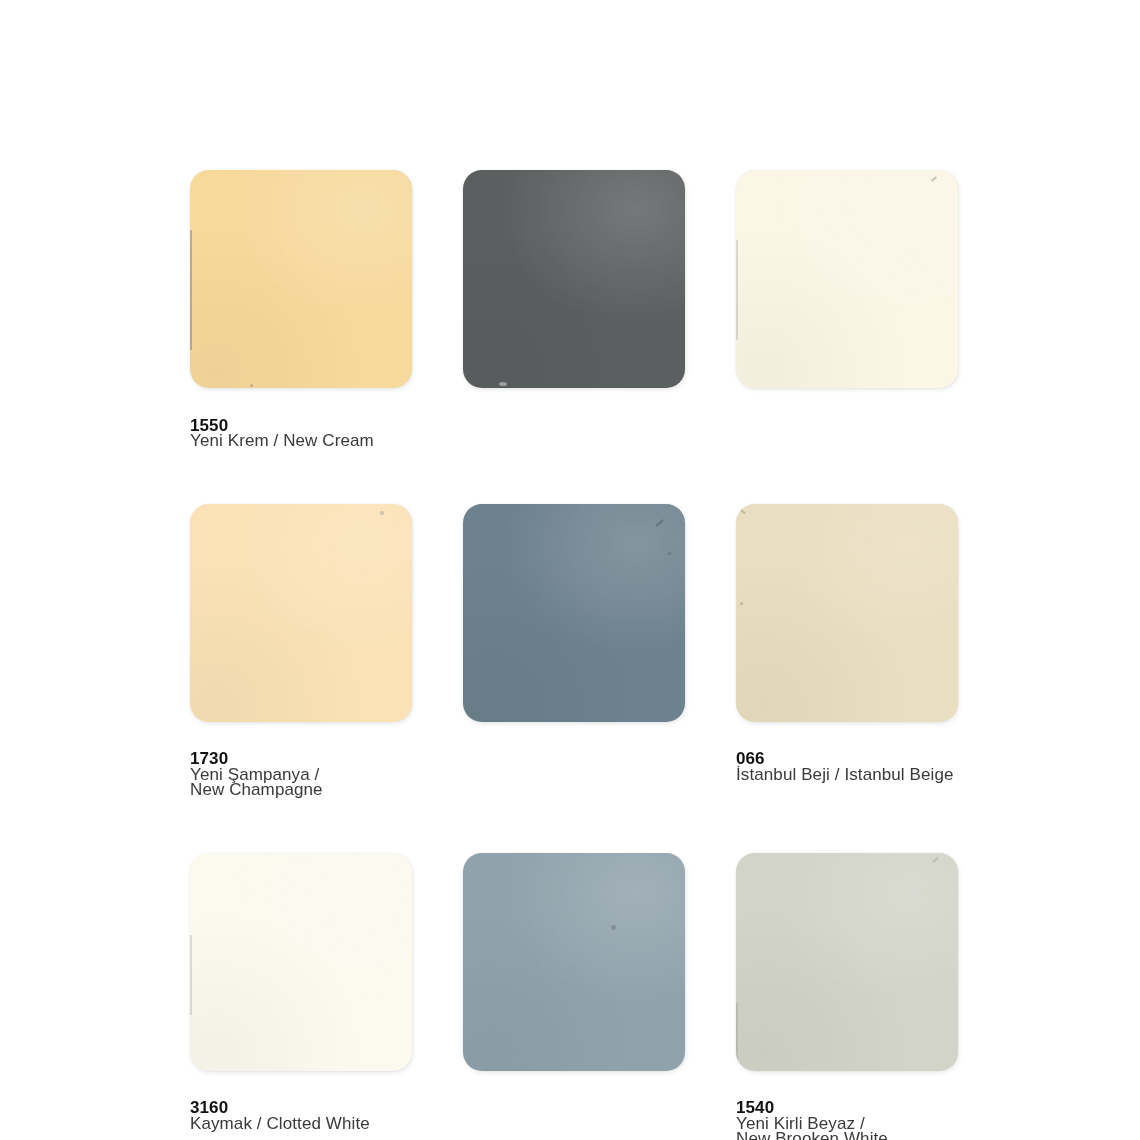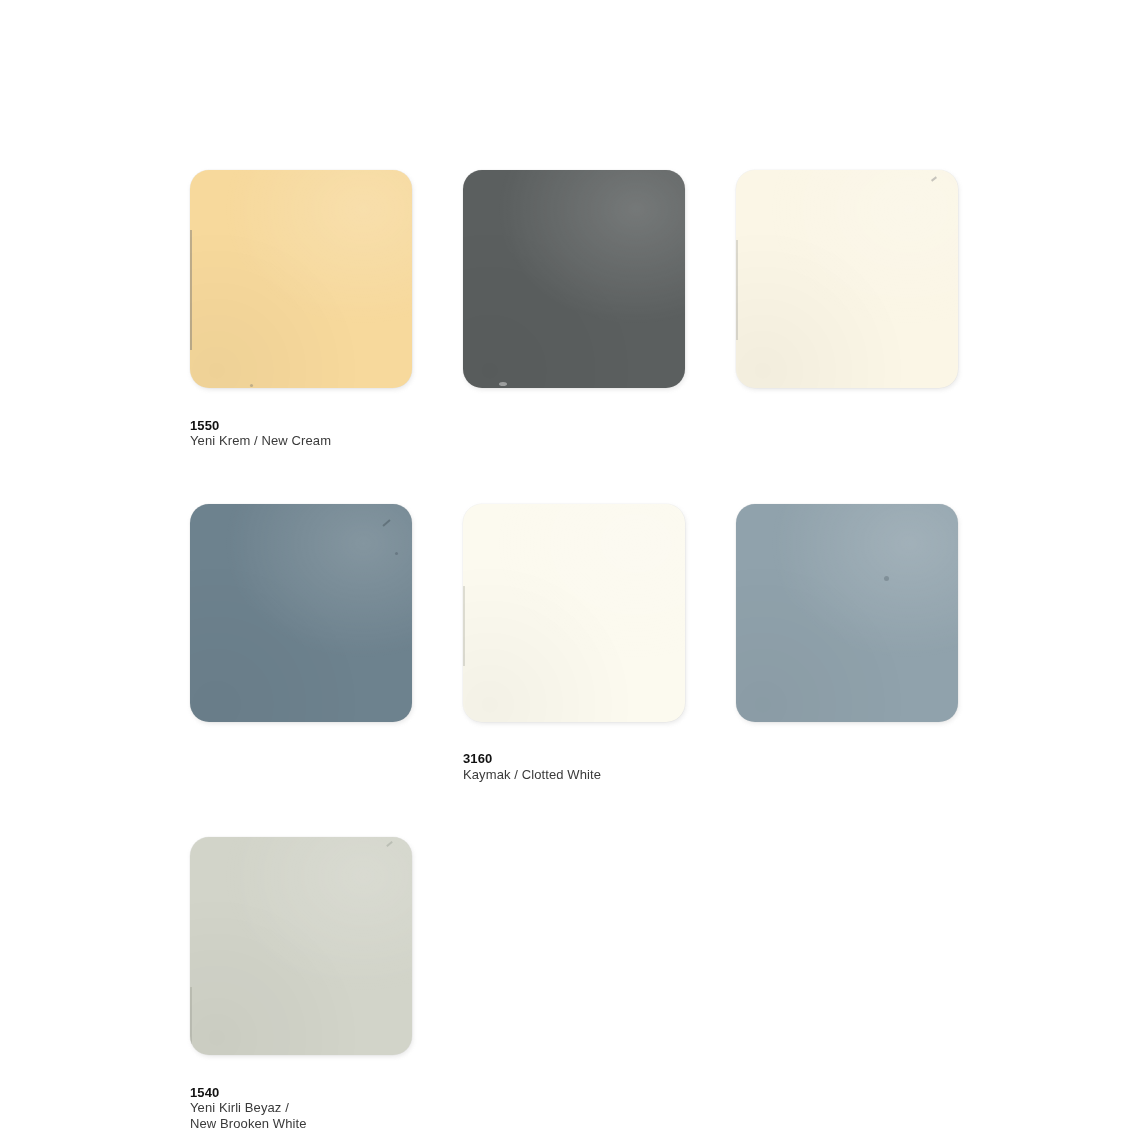--- a/index.html
+++ b/index.html
@@ -72,21 +72,21 @@
     pointer-events: none;
   }
   .nick {
     position: absolute;
     background: rgba(120,120,120,0.45);
     pointer-events: none;
   }
 
   .swatch-label {
     margin-top: 14px;
-    font-size: 13px;
+    font-size: 17px;
     line-height: 15.5px;
     color: #2e2e2e;
     letter-spacing: 0.1px;
     white-space: pre-line;
   }
   .swatch-code {
     font-weight: bold;
     color: #121212;
   }
   .swatch-name {
@@ -117,28 +117,48 @@
       </div>
     </div>
 
     <div class="swatch-cell">
       <div class="swatch-chip" style="background-color: rgb(251, 246, 230);">
         <span class="nick" style="left:195px;top:8px;width:6px;height:2px;transform:rotate(-38deg);"></span>
         <span class="nick" style="left:0px;top:70px;width:2px;height:100px;background:rgba(150,150,150,0.30);"></span>
       </div>
     </div>
 
+    <div class="swatch-cell">
+      <div class="swatch-chip" style="background-color: rgb(250, 226, 182);">
+        <span class="speck" style="left:190px;top:7px;width:4px;height:4px;"></span>
+      </div>
+      <div class="swatch-label">
+        <span class="swatch-code">1730</span>
+        <span class="swatch-name">Yeni Şampanya /
+New Champagne</span>
+      </div>
+    </div>
 
     <div class="swatch-cell">
       <div class="swatch-chip" style="background-color: rgb(109, 130, 142);">
         <span class="nick" style="left:192px;top:18px;width:9px;height:2px;transform:rotate(-40deg);background:rgba(40,55,65,0.45);"></span>
         <span class="speck" style="left:205px;top:48px;width:3px;height:3px;background:rgba(40,55,65,0.35);"></span>
       </div>
     </div>
 
+    <div class="swatch-cell">
+      <div class="swatch-chip" style="background-color: rgb(234, 222, 192);">
+        <span class="nick" style="left:2px;top:6px;width:8px;height:2px;transform:rotate(40deg);background:rgba(150,145,130,0.5);"></span>
+        <span class="speck" style="left:4px;top:98px;width:3px;height:3px;background:rgba(150,145,130,0.45);"></span>
+      </div>
+      <div class="swatch-label">
+        <span class="swatch-code">066</span>
+        <span class="swatch-name">İstanbul Beji / Istanbul Beige</span>
+      </div>
+    </div>
 
     <div class="swatch-cell">
       <div class="swatch-chip" style="background-color: rgb(252, 250, 239);">
         <span class="nick" style="left:0px;top:82px;width:2px;height:80px;background:rgba(170,170,160,0.35);"></span>
       </div>
       <div class="swatch-label">
         <span class="swatch-code">3160</span>
         <span class="swatch-name">Kaymak / Clotted White</span>
       </div>
     </div>

